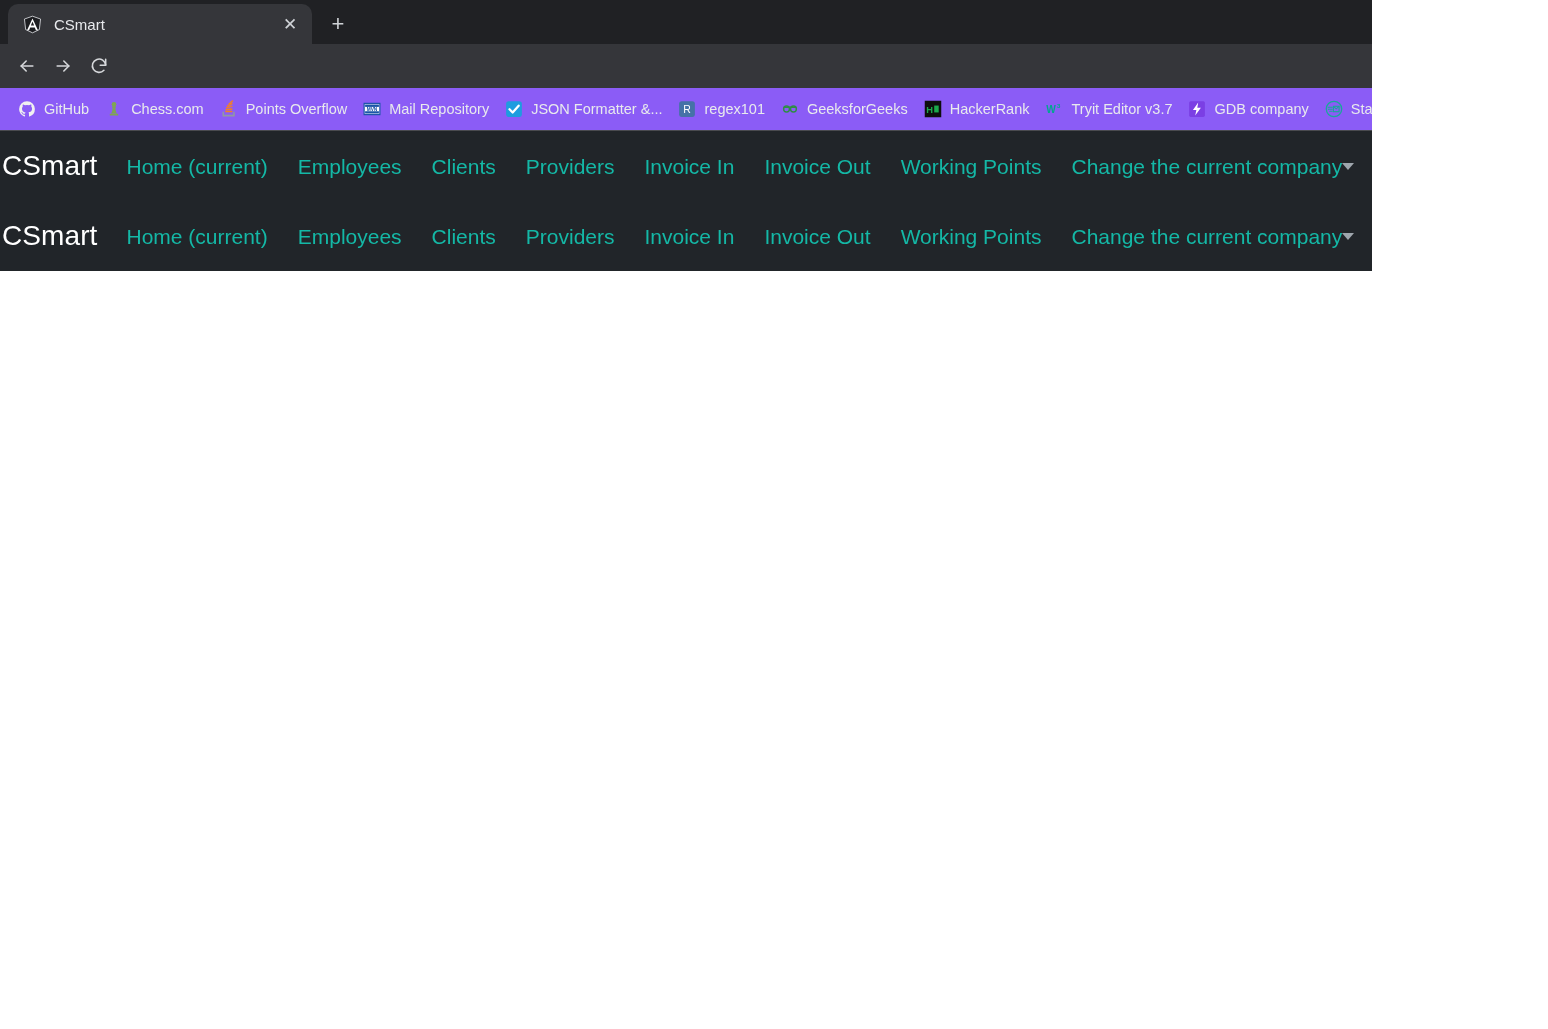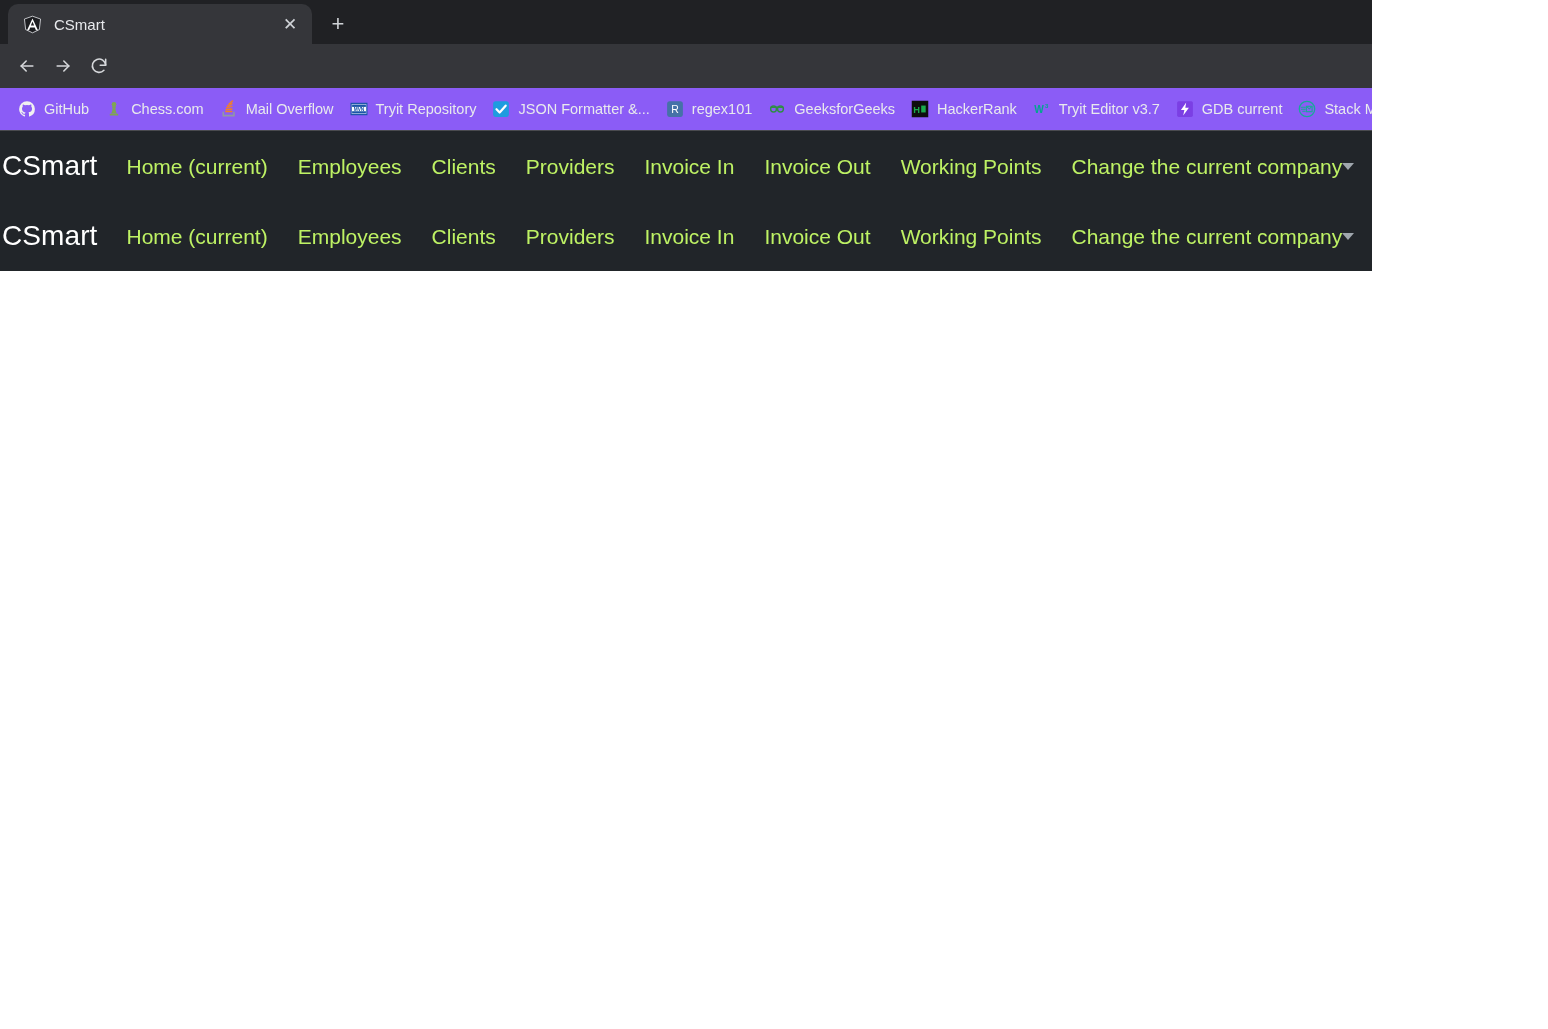--- a/index.html
+++ b/index.html
@@ -165,21 +165,21 @@
     letter-spacing: 0.1px;
     padding: 0 14px 0 2px;
     line-height: 1;
   }
   .navlinks {
     display: flex;
     align-items: center;
     gap: 0;
   }
   .navlink {
-    color: #bef264;
+    color: #14b8a6;
     font-size: 21px;
     padding: 8px 15px;
     line-height: 1;
     white-space: nowrap;
   }
   .navlink.dropdown {
     display: flex;
     align-items: center;
   }
   .caret {
@@ -260,33 +260,33 @@
           <path d="M17.6 15.6v4.2H5.4v-4.2H3.3v6.3h16.4v-6.3z" fill="#9199a1"></path>
           <g fill="#f48024">
             <rect x="7.1" y="14.4" width="9.3" height="1.9" rx="0.3"></rect>
             <rect x="7.3" y="11.5" width="9.2" height="1.9" rx="0.3" transform="rotate(-7 12 12.4)"></rect>
             <rect x="7.8" y="8.5" width="8.9" height="1.9" rx="0.3" transform="rotate(-17 12 9.4)"></rect>
             <rect x="8.8" y="5.4" width="8.4" height="1.9" rx="0.3" transform="rotate(-29 13 6.3)"></rect>
             <rect x="10.6" y="2.6" width="7.6" height="1.9" rx="0.3" transform="rotate(-43 14 3.5)"></rect>
           </g>
         </svg>
       </span>
-      <span class="bm-label">Mail Overflow</span>
+      <span class="bm-label">Points Overflow</span>
     </div>
 
     <div class="bm">
       <span class="bm-ico">
         <svg width="18" height="18" viewBox="0 0 24 24">
           <rect x="1.5" y="4.5" width="21" height="15" fill="#ffffff" stroke="#1a54a8" stroke-width="1.6"></rect>
           <rect x="2.8" y="6" width="18.4" height="3.2" fill="#1a54a8"></rect>
           <rect x="2.8" y="15" width="18.4" height="3" fill="#1a54a8"></rect>
           <text x="12" y="14" font-size="6.4" font-family="Liberation Sans, sans-serif" font-weight="bold" fill="#1a54a8" text-anchor="middle">MVN</text>
         </svg>
       </span>
-      <span class="bm-label">Tryit Repository</span>
+      <span class="bm-label">Mail Repository</span>
     </div>
 
     <div class="bm">
       <span class="bm-ico">
         <svg width="18" height="18" viewBox="0 0 24 24">
           <rect x="1.5" y="1.5" width="21" height="21" rx="3.4" fill="#1e9cdf"></rect>
           <polyline points="6,12.4 10.2,16.6 18.2,7.6" fill="none" stroke="#ffffff" stroke-width="3" stroke-linecap="round" stroke-linejoin="round"></polyline>
         </svg>
       </span>
       <span class="bm-label">JSON Formatter &amp;...</span>
@@ -334,21 +334,21 @@
       <span class="bm-label">Tryit Editor v3.7</span>
     </div>
 
     <div class="bm">
       <span class="bm-ico">
         <svg width="18" height="18" viewBox="0 0 24 24">
           <rect x="1.5" y="1.5" width="21" height="21" rx="2.2" fill="#7b3fe4"></rect>
           <polygon points="13.6,3.4 6.6,13.4 11.2,13.4 9.6,20.8 17.2,10.2 12.4,10.2" fill="#ffffff"></polygon>
         </svg>
       </span>
-      <span class="bm-label">GDB current</span>
+      <span class="bm-label">GDB company</span>
     </div>
 
     <div class="bm">
       <span class="bm-ico">
         <svg width="18" height="18" viewBox="0 0 24 24">
           <circle cx="12" cy="12" r="10.3" fill="none" stroke="#18a999" stroke-width="1.7"></circle>
           <rect x="11.2" y="8.4" width="7.6" height="7.2" fill="none" stroke="#18a999" stroke-width="1.5"></rect>
           <polyline points="11.2,8.4 15,11.8 18.8,8.4" fill="none" stroke="#18a999" stroke-width="1.4"></polyline>
           <line x1="4.6" y1="9.6" x2="9.6" y2="9.6" stroke="#18a999" stroke-width="1.5" stroke-linecap="round"></line>
           <line x1="4.6" y1="12.4" x2="9.6" y2="12.4" stroke="#18a999" stroke-width="1.5" stroke-linecap="round"></line>

